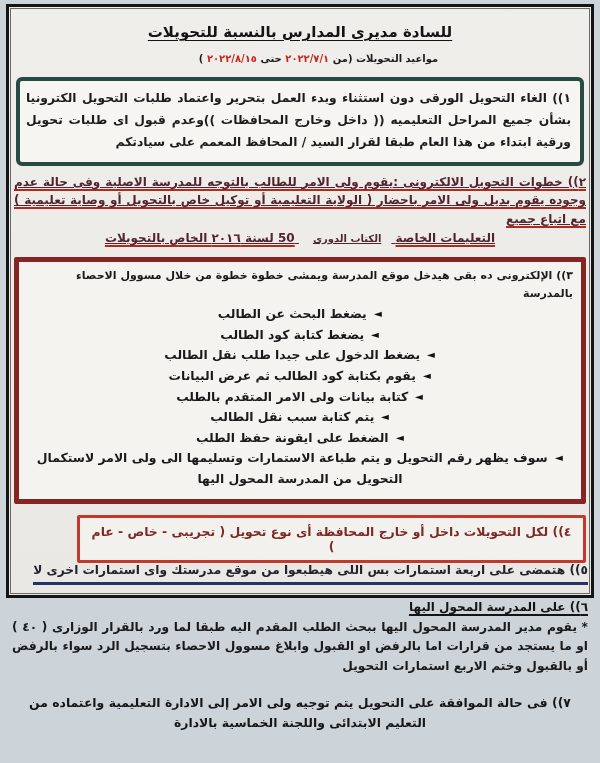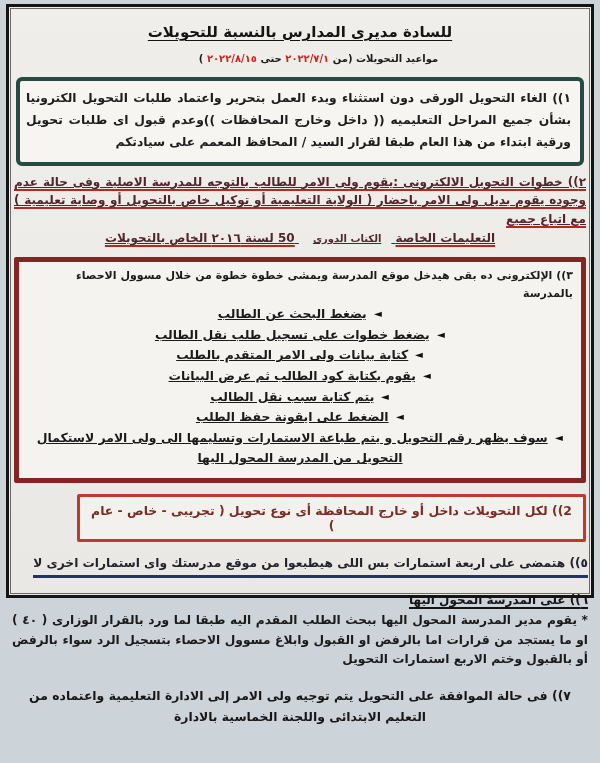--- a/index.html
+++ b/index.html
@@ -79,21 +79,20 @@
     color:#1a1a1a;
   }
   .steps-intro{
     font-size:11px;font-weight:bold;
     text-align:right;
     line-height:1.6;
   }
   .steps{
     list-style:none;margin:2px 0 0 0;padding:0;
     text-align:center;
-    text-decoration:underline;
   }
   .steps li{
     font-size:12.4px;font-weight:bold;
     line-height:1.66;
   }
   .steps .blt{
     display:inline-block;
     transform:scale(.85);
     margin-left:6px;
     color:#111;
@@ -103,21 +102,21 @@
     margin:11px 5px 0 68px;
     border:3px solid #c0392b;
     border-radius:2px;
     background:#f3f1ee;
     padding:6px 8px;
     text-align:center;
     font-size:12.4px;font-weight:bold;
     color:#7c2a24;
   }
   .sec5{
-    margin:14px 3px 0 3px;
+    margin:0 3px 0 3px;
     text-align:right;
     font-size:12.2px;font-weight:bold;
     color:#23232e;
   }
   .sec5 .underlined{
     display:inline-block;
     padding-bottom:5px;
     border-bottom:3px solid #223368;
   }
   .sec6-heading{
@@ -161,31 +160,32 @@
       <span class="u">التعليمات الخاصة</span>
       <span class="ref-label">الكتاب الدورى</span>
       <span class="u">50 لسنة ٢٠١٦ الخاص بالتحويلات</span>
     </div>
   </div>
 
   <div class="maroon-box">
     <div class="steps-intro">٣)) الإلكترونى ده بقى هيدخل موقع المدرسة ويمشى خطوة خطوة من خلال مسوول الاحصاء بالمدرسة</div>
     <ul class="steps">
       <li><span class="blt">◄</span><span>يضغط البحث عن الطالب</span></li>
-      <li><span class="blt">◄</span><span>يضغط خطوات على تسجيل طلب نقل الطالب</span></li>
+      <li><span class="blt">◄</span><span>يضغط كتابة كود الطالب</span></li>
+      <li><span class="blt">◄</span><span>يضغط الدخول على جيدا طلب نقل الطالب</span></li>
+      <li><span class="blt">◄</span><span>يقوم بكتابة كود الطالب ثم عرض البيانات</span></li>
       <li><span class="blt">◄</span><span>كتابة بيانات ولى الامر المتقدم بالطلب</span></li>
-      <li><span class="blt">◄</span><span>يقوم بكتابة كود الطالب ثم عرض البيانات</span></li>
       <li><span class="blt">◄</span><span>يتم كتابة سبب نقل الطالب</span></li>
       <li><span class="blt">◄</span><span>الضغط على ايقونة حفظ الطلب</span></li>
       <li><span class="blt">◄</span><span>سوف يظهر رقم التحويل و يتم طباعة الاستمارات  وتسليمها الى ولى الامر لاستكمال التحويل من المدرسة المحول اليها</span></li>
     </ul>
   </div>
 
   <div class="red-box">
-    <span>2)) لكل التحويلات داخل أو خارج المحافظة أى نوع تحويل ( تجريبى - خاص - عام )</span>
+    <span>٤)) لكل التحويلات داخل أو خارج المحافظة أى نوع تحويل ( تجريبى - خاص - عام )</span>
   </div>
 
   <div class="sec5">
     <span class="underlined">٥)) هتمضى على اربعة استمارات بس اللى هيطبعوا من موقع مدرستك واى استمارات اخرى لا</span>
   </div>
 
   <div class="sec6-heading">٦)) على المدرسة المحول اليها</div>
   <div class="sec6-body">* يقوم مدير المدرسة المحول اليها ببحث الطلب المقدم اليه طبقا لما ورد بالقرار الوزارى ( ٤٠ ) او ما يستجد من قرارات اما بالرفض او القبول وابلاغ مسوول الاحصاء بتسجيل الرد سواء بالرفض أو بالقبول وختم الاربع استمارات التحويل</div>
 
   <div class="sec7">٧)) فى حالة الموافقة على التحويل يتم توجيه ولى الامر إلى الادارة التعليمية واعتماده من التعليم الابتدائى واللجنة الخماسية بالادارة</div>

